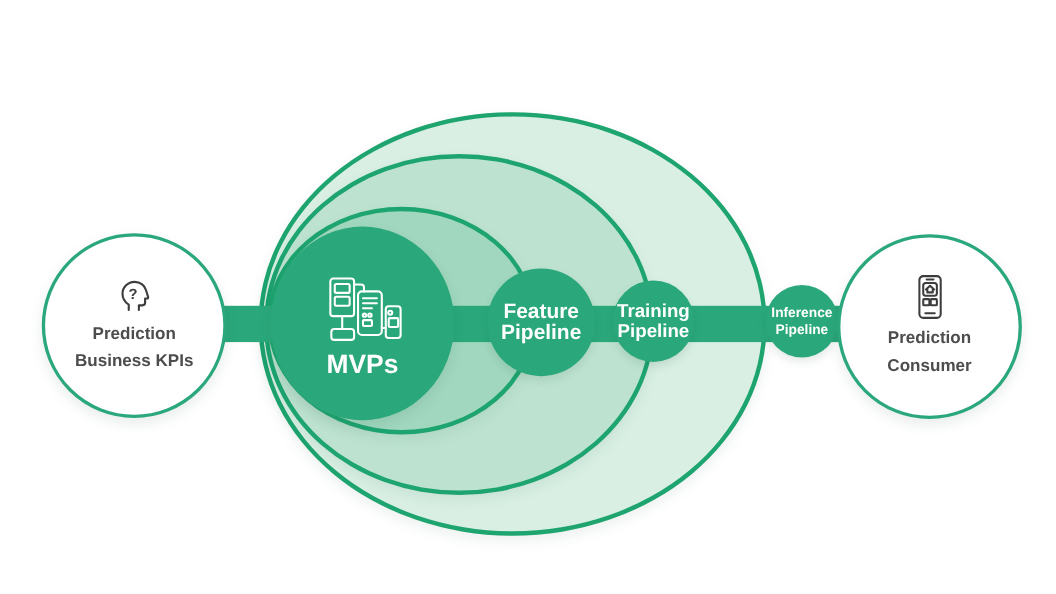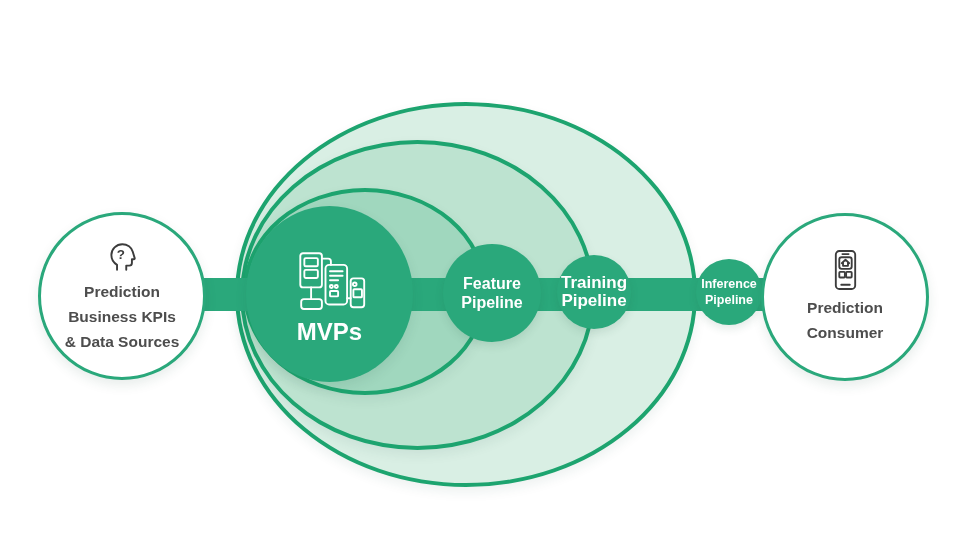--- a/index.html
+++ b/index.html
@@ -40,21 +40,21 @@
     text-align:center;color:#ffffff;font-weight:700;
   }
   .mvps{
     left:246px;top:206px;width:167px;height:176px;z-index:5;
     box-shadow:0 5px 12px rgba(30,80,60,.10);
     padding-top:6px;
   }
   .mvps .mvps-title{font-size:24px;line-height:26px;margin-top:2px;}
   .mvps .mvps-sub{font-size:12.5px;line-height:16px;margin-top:2px;}
   .pipe{z-index:6;box-shadow:0 4px 8px rgba(30,80,60,.12);}
-  .feature{left:443px;top:244px;width:98px;height:98px;font-size:16px;line-height:19px;}
+  .feature{left:443px;top:244px;width:98px;height:98px;font-size:19px;line-height:19px;}
   .training{left:557px;top:255px;width:74px;height:74px;font-size:17px;line-height:18px;}
   .inference{left:696px;top:259px;width:66px;height:66px;font-size:12.5px;line-height:16px;}
   .endpoint{
     position:absolute;width:168px;height:168px;border-radius:50%;
     background:#ffffff;border:3px solid var(--green);z-index:6;
     display:flex;flex-direction:column;align-items:center;justify-content:center;
     text-align:center;color:var(--text-dark);font-weight:700;
     box-shadow:0 5px 12px rgba(30,80,60,.10);
   }
   .endpoint-left{left:38px;top:212px;font-size:15.5px;line-height:25px;}
@@ -77,21 +77,20 @@
 
   <div class="endpoint endpoint-left">
     <span class="icon-wrap">
       <svg width="34" height="36" viewBox="0 0 48 48">
         <path d="M17 42v-6.8C11.8 32 9 27 9 21.3 9 12.8 16 6 24.5 6c7 0 12.9 4.4 14.7 10.7l2.7 8.9c.25.8-.35 1.65-1.2 1.65H38v5.3c0 2-1.63 3.6-3.63 3.6H30V42" fill="none" stroke="#3c3c3c" stroke-width="2.7" stroke-linecap="round" stroke-linejoin="round"></path>
         <text x="22.5" y="27.5" text-anchor="middle" font-size="19" font-weight="bold" font-family="Liberation Sans, sans-serif" fill="#3c3c3c">?</text>
       </svg>
     </span>
     <span class="line">Prediction</span>
     <span class="line">Business KPIs</span>
-    <span class="line">&amp; Data Sources</span>
   </div>
 
   <div class="node mvps">
     <span class="mvps-icon-wrap">
       <svg width="72" height="66" viewBox="0 0 80 72" fill="none" stroke="#ffffff" stroke-width="2.1" stroke-linecap="round" stroke-linejoin="round">
         <rect x="7" y="4" width="24" height="38" rx="3"></rect>
         <rect x="11.5" y="9.5" width="15" height="9" rx="1.5"></rect>
         <rect x="11.5" y="22.5" width="15" height="9" rx="1.5"></rect>
         <path d="M19 42V55"></path>
         <rect x="8" y="55" width="23" height="11" rx="3"></rect>

